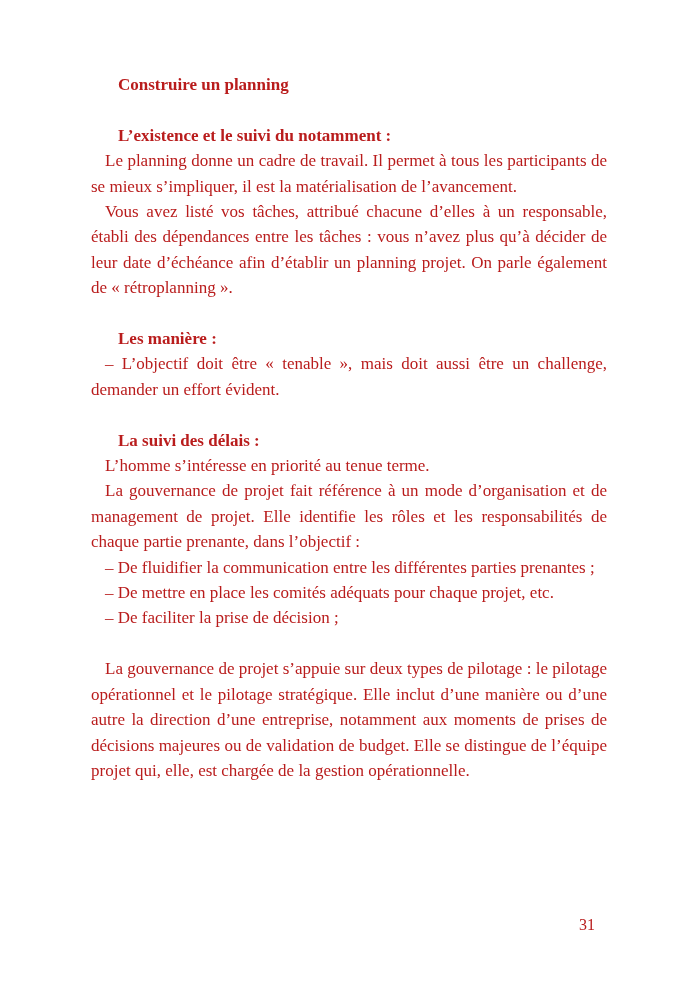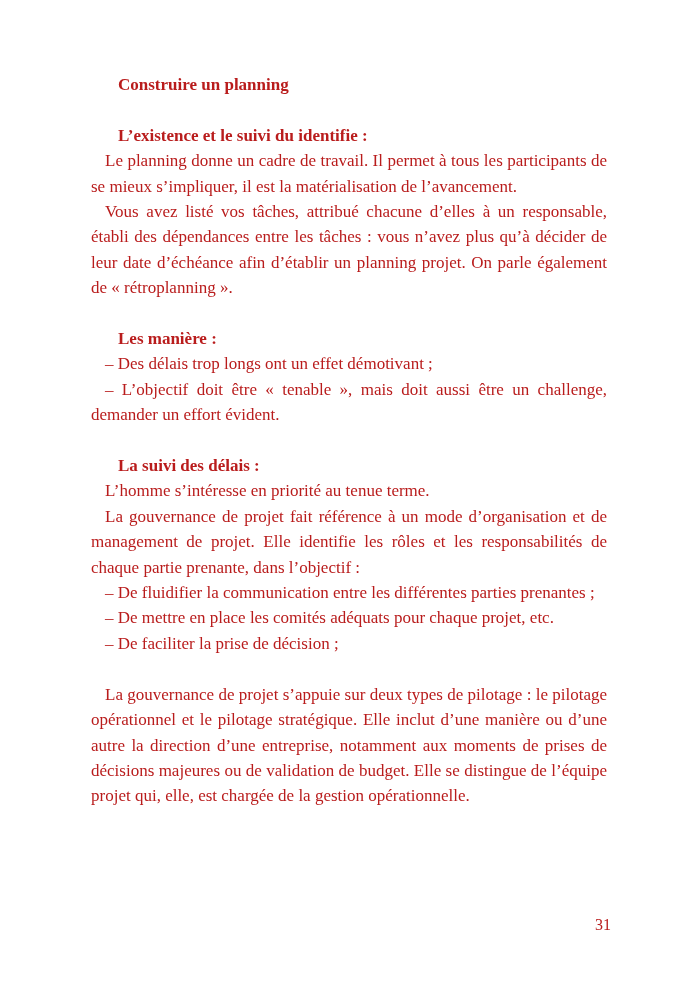--- a/index.html
+++ b/index.html
@@ -41,40 +41,39 @@
   .li {
     text-align: justify;
     text-indent: 14px;
   }
   .sp {
     margin-top: 25.4px;
   }
   .page-number {
     position: absolute;
     top: 914px;
-    right: 89px;
+    right: 105px;
     font-size: 16px;
     line-height: 22px;
     text-align: right;
   }
 </style>
 </head>
 <body>
 
 <div class="page">
   <div class="body-text">
 
     <p class="blk heading">Construire un planning</p>
 
-    <p class="blk heading sp">L’existence et le suivi du identifie :</p>
+    <p class="blk heading sp">L’existence et le suivi du notamment :</p>
     <p class="blk para">Le planning donne un cadre de travail. Il permet à tous les participants de se mieux s’impliquer, il est la matérialisation de l’avancement.</p>
     <p class="blk para">Vous avez listé vos tâches, attribué chacune d’elles à un responsable, établi des dépendances entre les tâches : vous n’avez plus qu’à décider de leur date d’échéance afin d’établir un planning projet. On parle également de « rétroplanning ».</p>
 
     <p class="blk heading sp">Les manière :</p>
-    <p class="blk li">– Des délais trop longs ont un effet démotivant ;</p>
     <p class="blk li">– L’objectif doit être « tenable », mais doit aussi être un challenge, demander un effort évident.</p>
 
     <p class="blk heading sp">La suivi des délais :</p>
     <p class="blk para">L’homme s’intéresse en priorité au tenue terme.</p>
     <p class="blk para">La gouvernance de projet fait référence à un mode d’organisation et de management de projet. Elle identifie les rôles et les responsabilités de chaque partie prenante, dans l’objectif :</p>
     <p class="blk li">– De fluidifier la communication entre les différentes parties prenantes ;</p>
     <p class="blk li">– De mettre en place les comités adéquats pour chaque projet, etc.</p>
     <p class="blk li">– De faciliter la prise de décision ;</p>
 
     <p class="blk para sp">La gouvernance de projet s’appuie sur deux types de pilotage : le pilotage opérationnel et le pilotage stratégique. Elle inclut d’une manière ou d’une autre la direction d’une entreprise, notamment aux moments de prises de décisions majeures ou de validation de budget. Elle se distingue de l’équipe projet qui, elle, est chargée de la gestion opérationnelle.</p>

